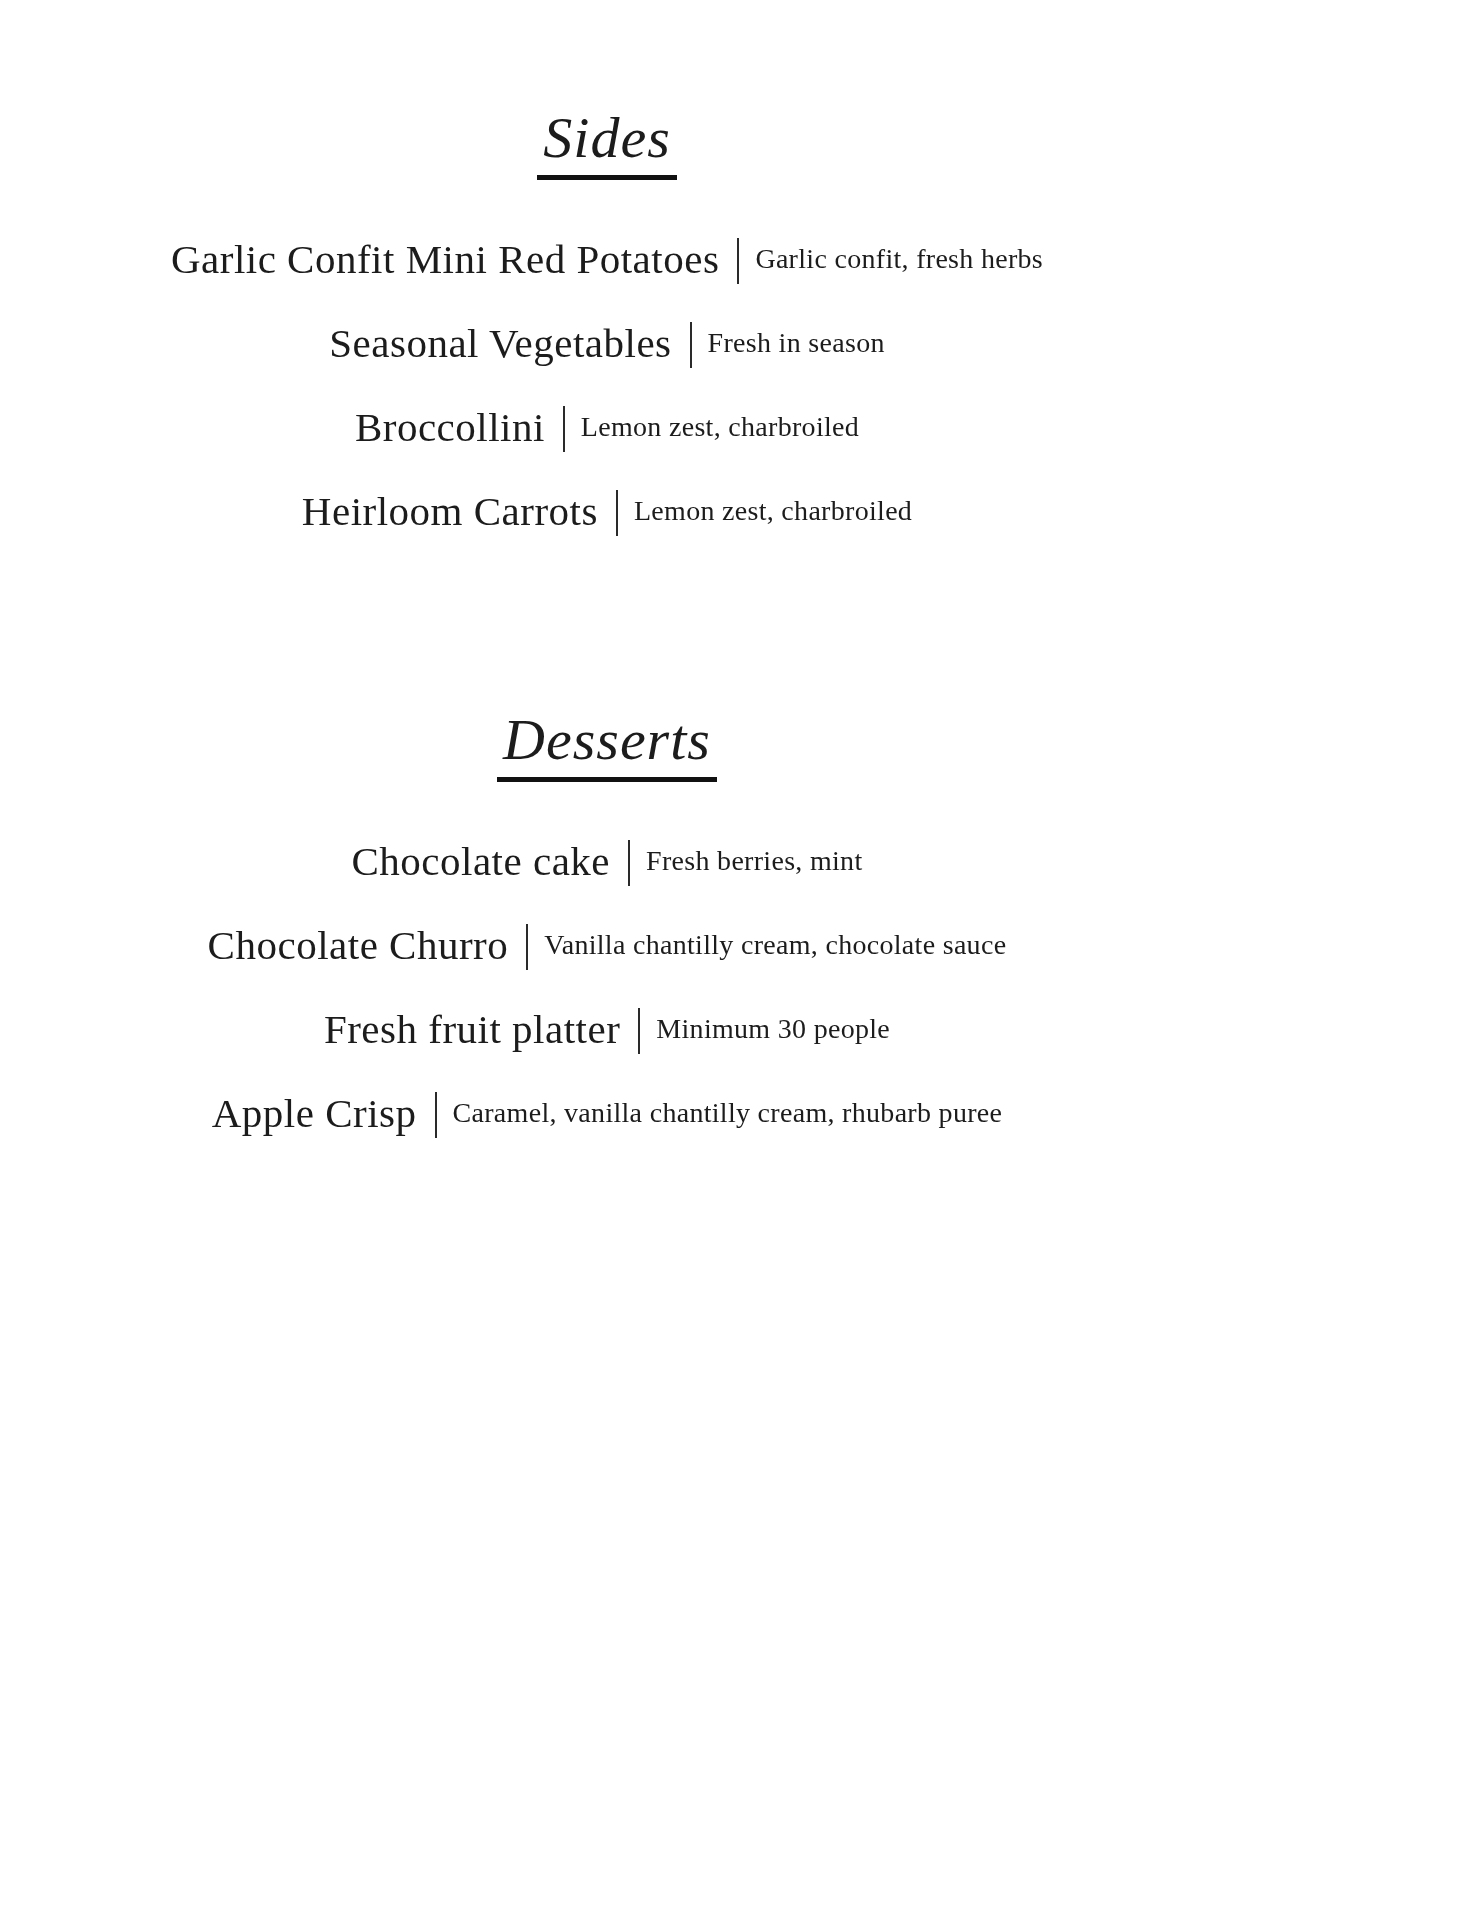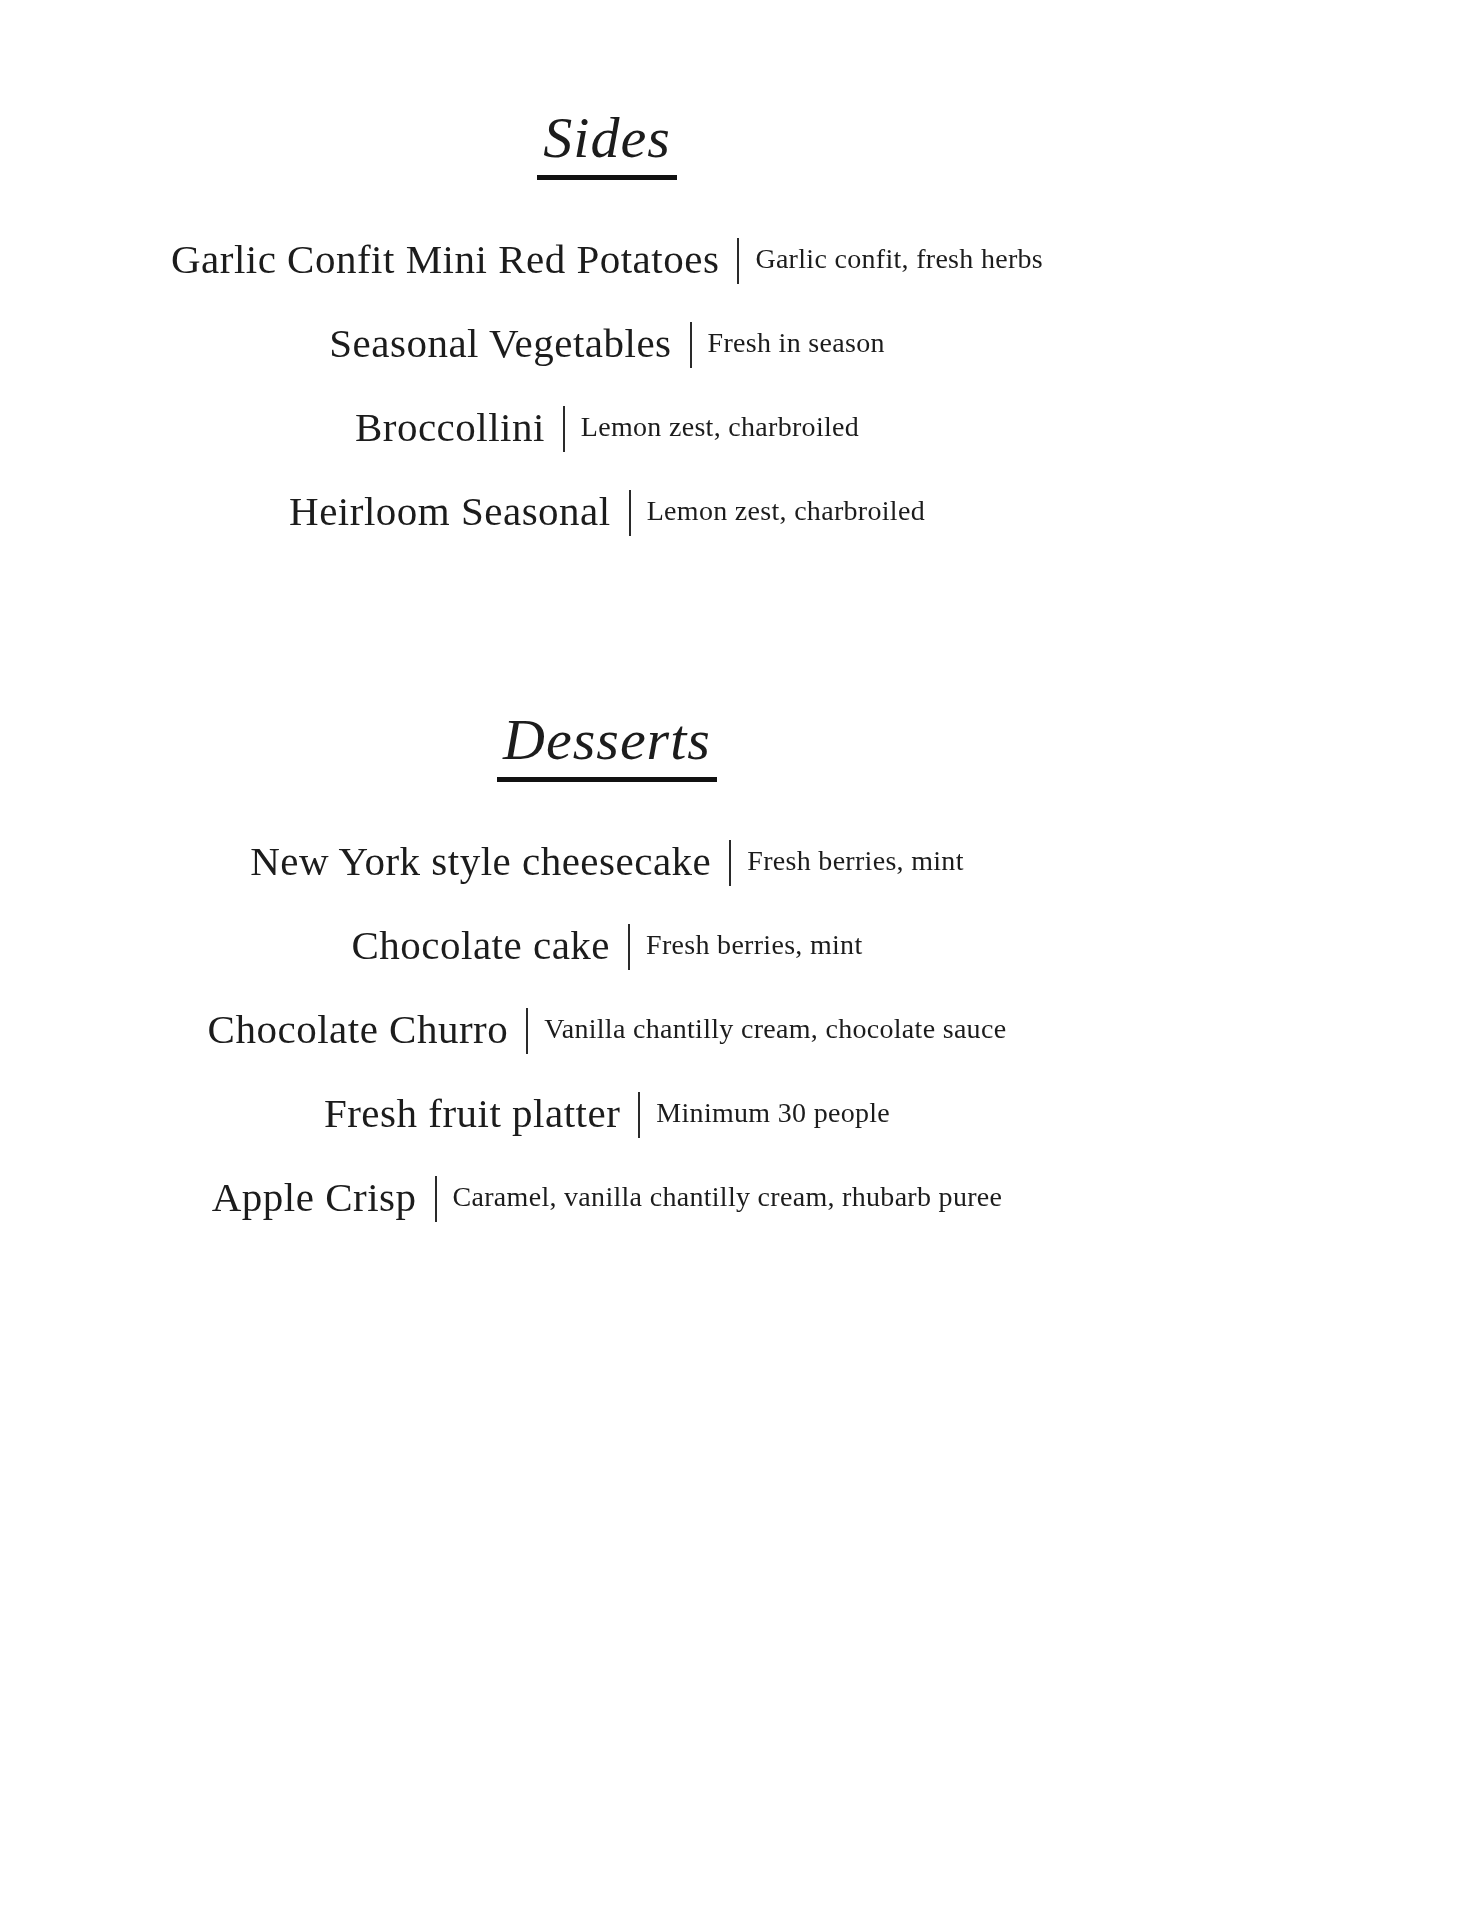--- a/index.html
+++ b/index.html
@@ -84,33 +84,30 @@
   <div class="menu-item">
     <span class="item-name">Seasonal Vegetables</span><span class="item-divider"></span><span class="item-description">Fresh in season</span>
   </div>
 
   <div class="menu-item">
     <span class="item-name">Broccollini</span><span class="item-divider"></span><span class="item-description">Lemon zest, charbroiled</span>
   </div>
 
 
   <div class="menu-item">
-    <span class="item-name">Heirloom Seasonal</span><span class="item-divider"></span><span class="item-description">Lemon zest, charbroiled</span>
+    <span class="item-name">Heirloom Carrots</span><span class="item-divider"></span><span class="item-description">Lemon zest, charbroiled</span>
   </div>
 </div>
   </div>
 
   <div class="menu-section">
     <div class="section-heading">
       <span class="section-title">Desserts</span>
     </div>
     <div>
-  <div class="menu-item">
-    <span class="item-name">New York style cheesecake</span><span class="item-divider"></span><span class="item-description">Fresh berries, mint</span>
-  </div>
 
   <div class="menu-item">
     <span class="item-name">Chocolate cake</span><span class="item-divider"></span><span class="item-description">Fresh berries, mint</span>
   </div>
 
   <div class="menu-item">
     <span class="item-name">Chocolate Churro</span><span class="item-divider"></span><span class="item-description">Vanilla chantilly cream, chocolate sauce</span>
   </div>
 
   <div class="menu-item">

